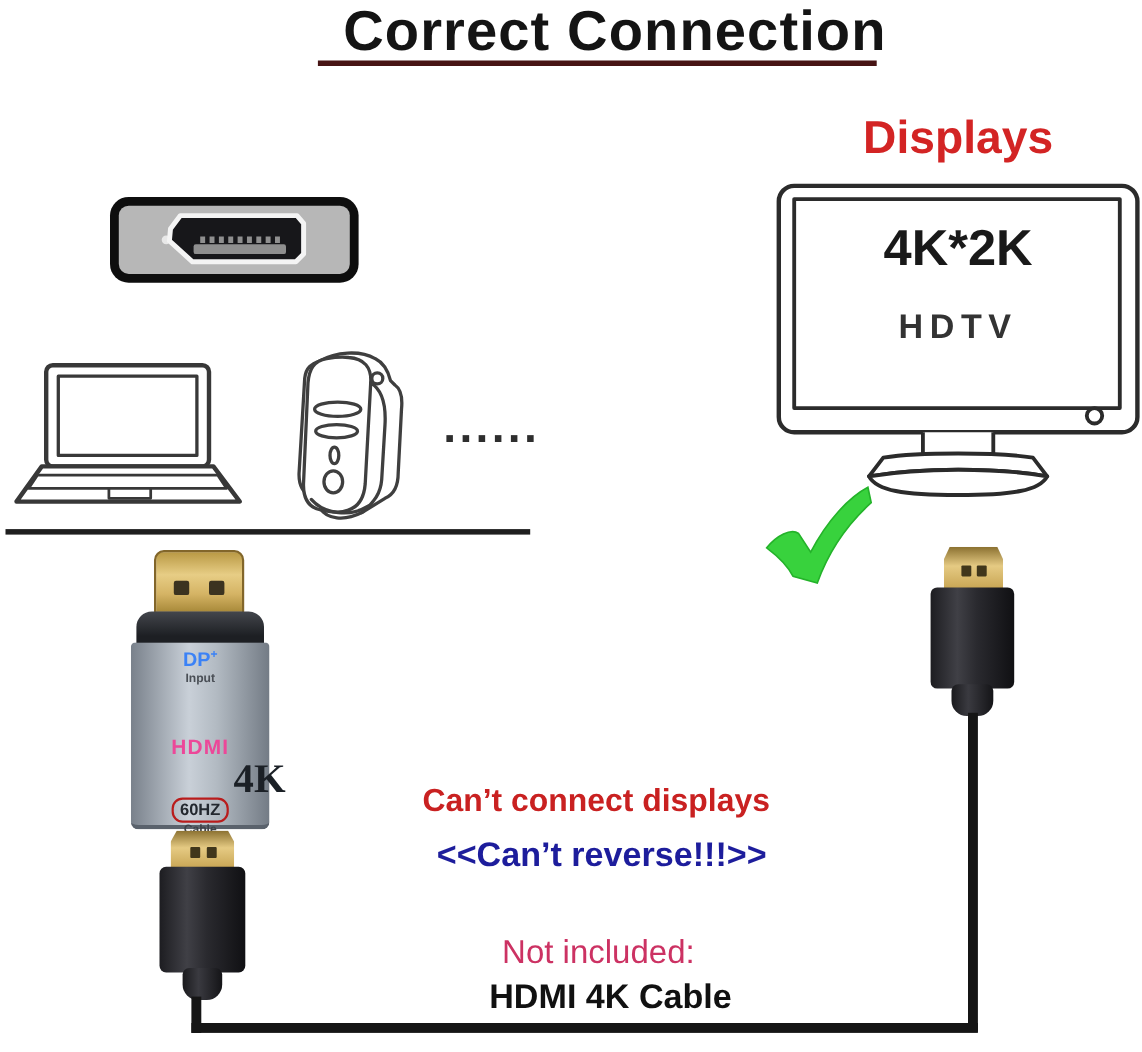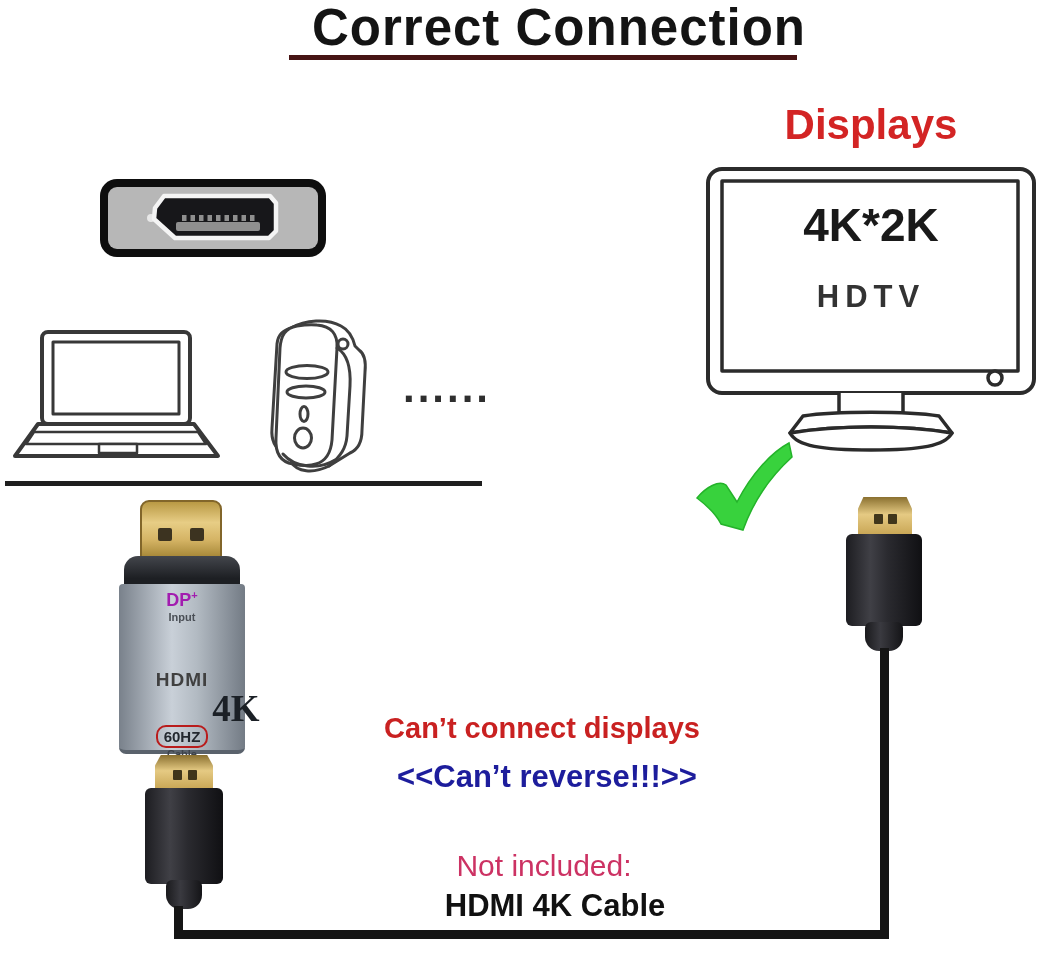--- a/index.html
+++ b/index.html
@@ -37,24 +37,24 @@
   .dp-plug { left:140px; top:500px; width:82px; height:58px;
     background:linear-gradient(180deg,#b99944,#e7cd85 38%,#d5b465 70%,#a98a3a);
     border:2px solid #82662a; border-radius:9px 9px 2px 2px; box-sizing:border-box; }
   .dp-plug .pin { position:absolute; width:14px; height:13px; background:#3c3320; top:26px; border-radius:2px; }
   .dp-plug .pin.p1 { left:16px; } .dp-plug .pin.p2 { left:48px; }
   .adapter-cap { left:124px; top:556px; width:116px; height:32px;
     background:linear-gradient(180deg,#43464c,#1d1f23 70%); border-radius:14px 14px 4px 4px; }
   .adapter-body { left:119px; top:584px; width:126px; height:170px;
     background:linear-gradient(90deg,#79818b,#c9d0d8 42%,#b2bac2 62%,#737b85);
     border-radius:4px 4px 7px 7px; border-bottom:4px solid #5a626c; box-sizing:border-box; }
-  .adp-dp { left:119px; top:589px; width:126px; font-size:18px; font-weight:700; color:#a21caf; }
+  .adp-dp { left:119px; top:589px; width:126px; font-size:18px; font-weight:700; color:#3b82f6; }
   .adp-dp sup { font-size:11px; }
   .adp-input { left:119px; top:611px; width:126px; font-size:11px; font-weight:700; color:#4a4f56; }
-  .adp-hdmi { left:119px; top:669px; width:126px; font-size:19px; font-weight:700; color:#404040; letter-spacing:1px; }
+  .adp-hdmi { left:119px; top:669px; width:126px; font-size:19px; font-weight:700; color:#ec4899; letter-spacing:1px; }
   .adp-4k { left:133px; top:687px; width:126px; font-size:37px; font-weight:700;
     font-family:"Liberation Serif", serif; color:#1b2026;margin-left:40px; }
   .adp-60hz-wrap { left:119px; top:725px; width:126px; }
   .adp-60hz { display:inline-block; border:2px solid #b91c1c; border-radius:10px; padding:0 6px;
     font-size:15px; font-weight:700; color:#23282f; line-height:19px; }
   .adp-output { left:119px; top:748px; width:126px; font-size:11px; font-weight:700; color:#3f444b; }
 
   
   .hdmi-tip { background:linear-gradient(180deg,#8a7030,#e5ca83 45%,#c7a452);
     clip-path:polygon(10% 0, 90% 0, 100% 30%, 100% 100%, 0 100%, 0 30%); }

